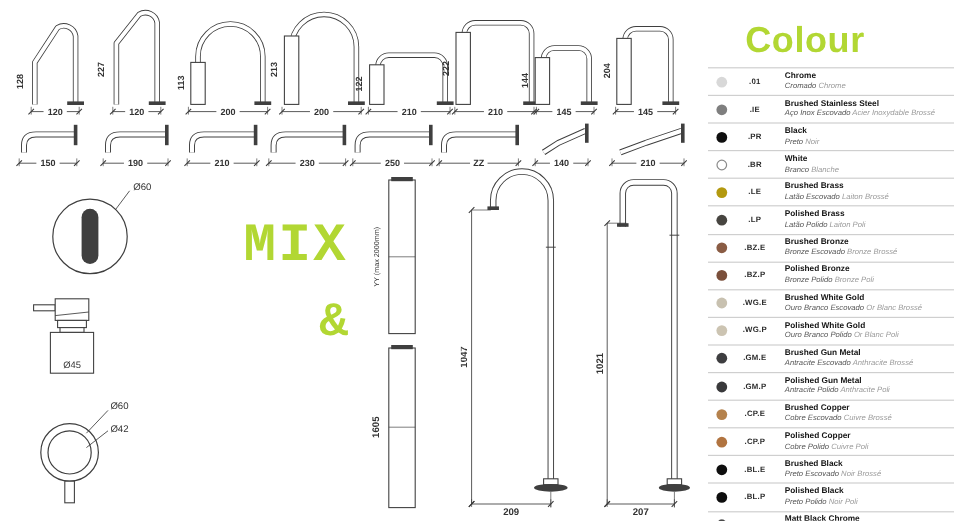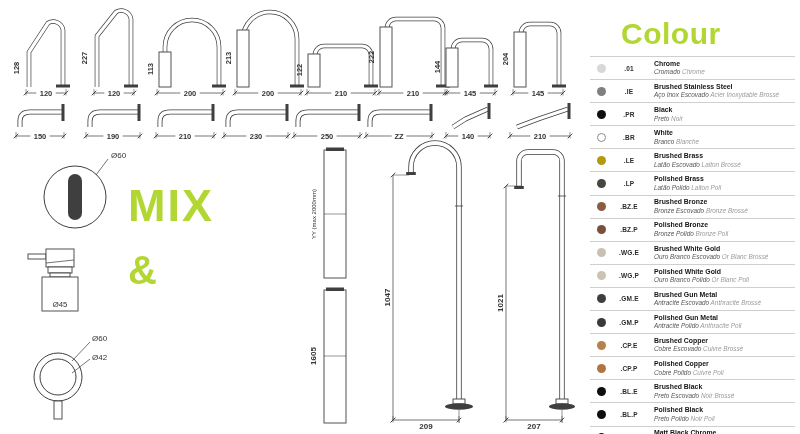--- a/index.html
+++ b/index.html
@@ -1,20 +1,20 @@
 <!DOCTYPE html>
 <html><head>
 <meta charset="utf-8">
 <style>
   html,body{margin:0;padding:0;}
   body{width:800px;height:434px;background:#fff;position:relative;overflow:hidden;
        font-family:"Liberation Sans",sans-serif;}
   .layer{position:absolute;inset:0;}
   .diag{position:absolute;}
-  #mix-text{position:absolute;left:128px;top:183px;width:182px;text-align:left;font-weight:bold;}
+  #mix-text{position:absolute;left:108px;top:183px;width:182px;text-align:right;font-weight:bold;font-family:Liberation Mono, monospace;}
   #mix-text .m1,#mix-text .m3{font-size:45px;line-height:1;letter-spacing:2px;}
   #mix-text .m2{font-size:40px;line-height:1;margin:22px 0 23px 0;}
   #legend{position:absolute;left:588px;top:16px;width:212px;height:422px;}
   #legend-title{position:absolute;left:33px;top:1px;font-size:30px;font-weight:bold;letter-spacing:.5px;}
   #legend-rows{position:absolute;left:2px;top:40px;width:205px;}
   .crow{display:flex;align-items:center;border-top:1px solid #cfcfcf;height:23.1px;box-sizing:border-box;}
   .sw{width:9px;height:9px;border-radius:50%;margin-left:7px;flex:none;box-sizing:border-box;}
   .code{width:36px;text-align:center;font-size:6.5px;font-weight:bold;color:#2b2b2b;margin-left:5px;
         letter-spacing:.2px;flex:none;}
   .names{margin-left:7px;}

